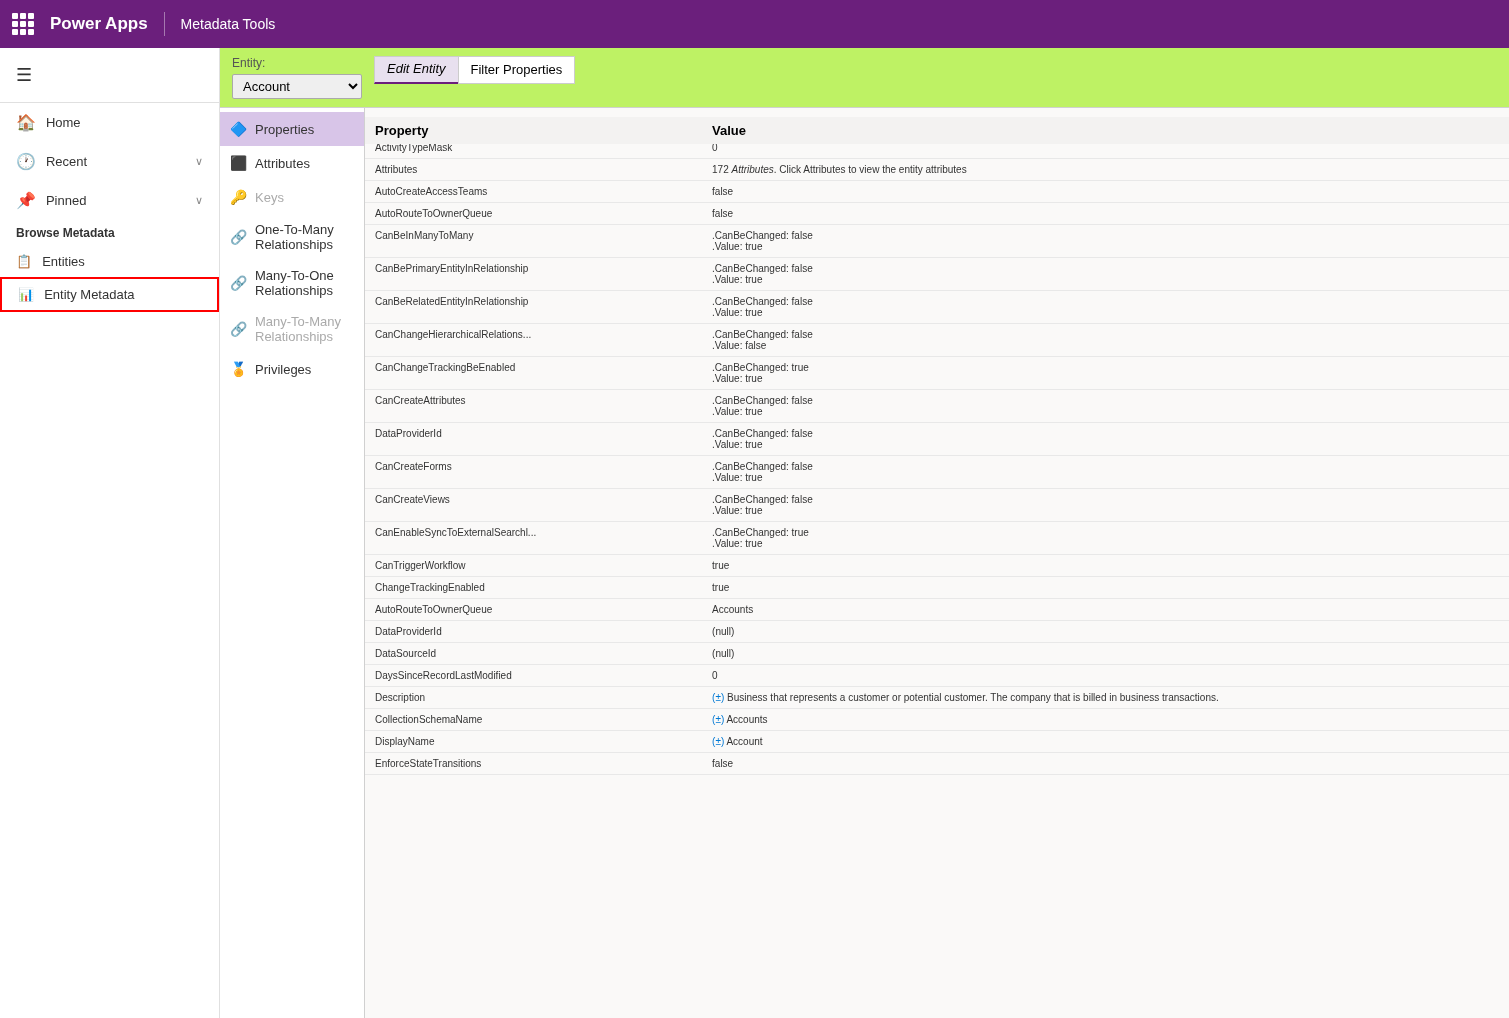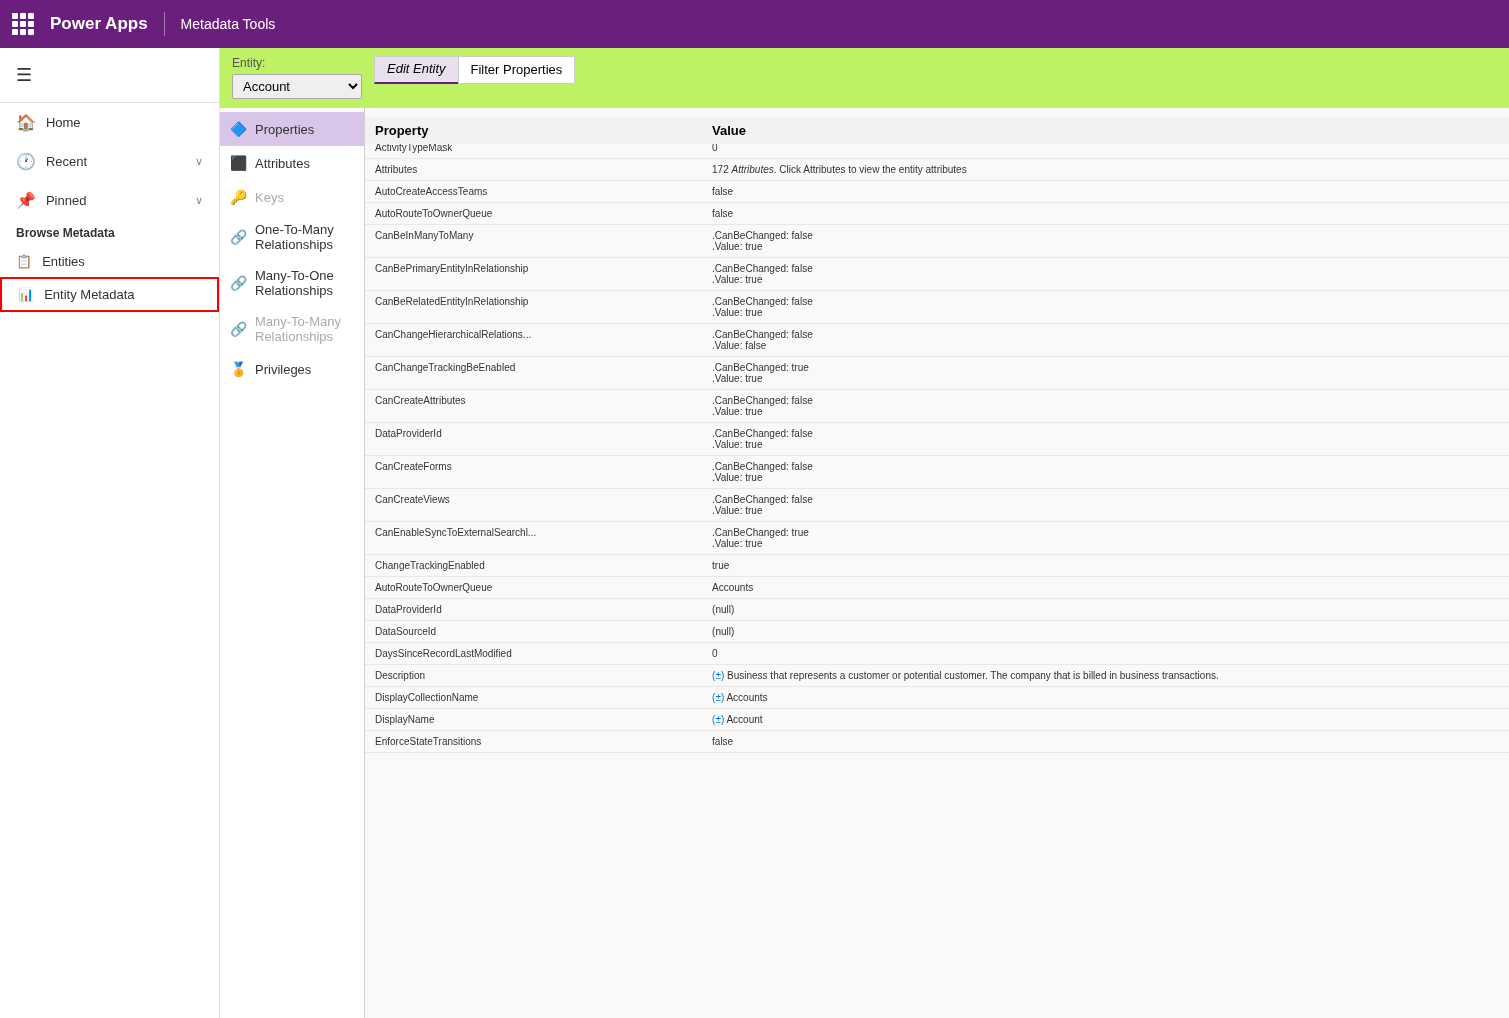--- a/index.html
+++ b/index.html
@@ -259,20 +259,24 @@
                 </td>
               </tr>
               <tr>
                 <td>CanEnableSyncToExternalSearchl...</td>
                 <td>
                   <div>.CanBeChanged: true</div>
                   <div>.Value: true</div>
                 </td>
               </tr>
               <tr>
+                <td>CanTriggerWorkflow</td>
+                <td>true</td>
+              </tr>
+              <tr>
                 <td>ChangeTrackingEnabled</td>
                 <td>true</td>
               </tr>
               <tr>
                 <td>AutoRouteToOwnerQueue</td>
                 <td>Accounts</td>
               </tr>
               <tr>
                 <td>DataProviderId</td>
                 <td>(null)</td>
@@ -283,21 +287,21 @@
               </tr>
               <tr>
                 <td>DaysSinceRecordLastModified</td>
                 <td>0</td>
               </tr>
               <tr>
                 <td>Description</td>
                 <td><span style="color: rgb(0, 120, 212); cursor: pointer;">(±) </span>Business that represents a customer or potential customer. The company that is billed in business transactions.</td>
               </tr>
               <tr>
-                <td>DisplayCollectionName</td>
+                <td>CollectionSchemaName</td>
                 <td><span style="color: rgb(0, 120, 212); cursor: pointer;">(±) </span>Accounts</td>
               </tr>
               <tr>
                 <td>DisplayName</td>
                 <td><span style="color: rgb(0, 120, 212); cursor: pointer;">(±) </span>Account</td>
               </tr>
               <tr>
                 <td>EnforceStateTransitions</td>
                 <td>false</td>
               </tr>

